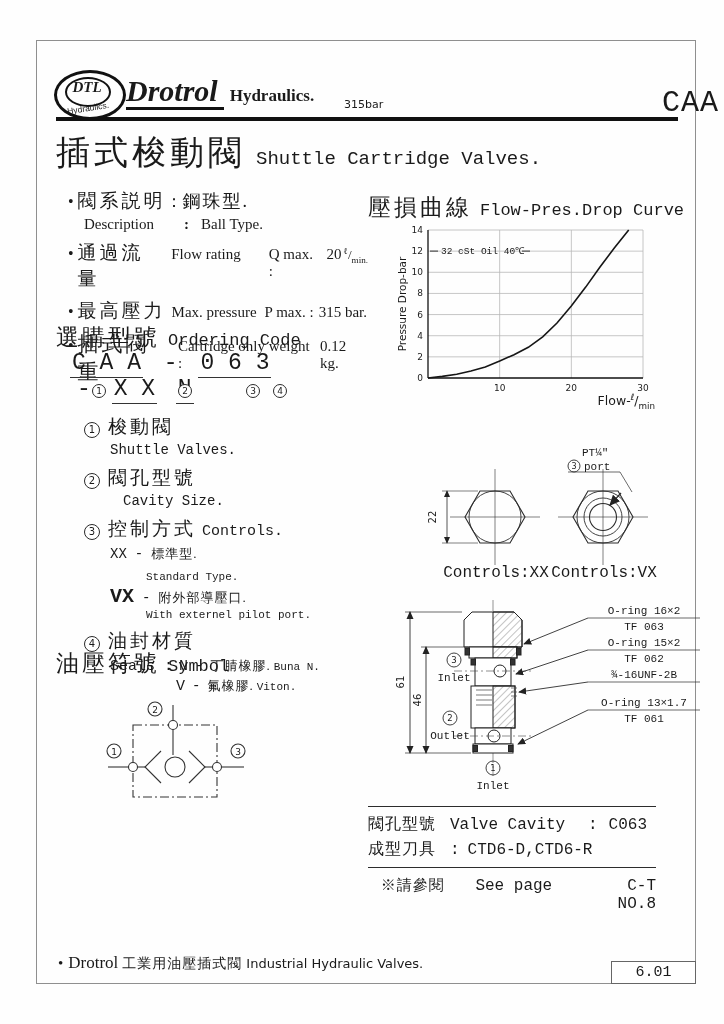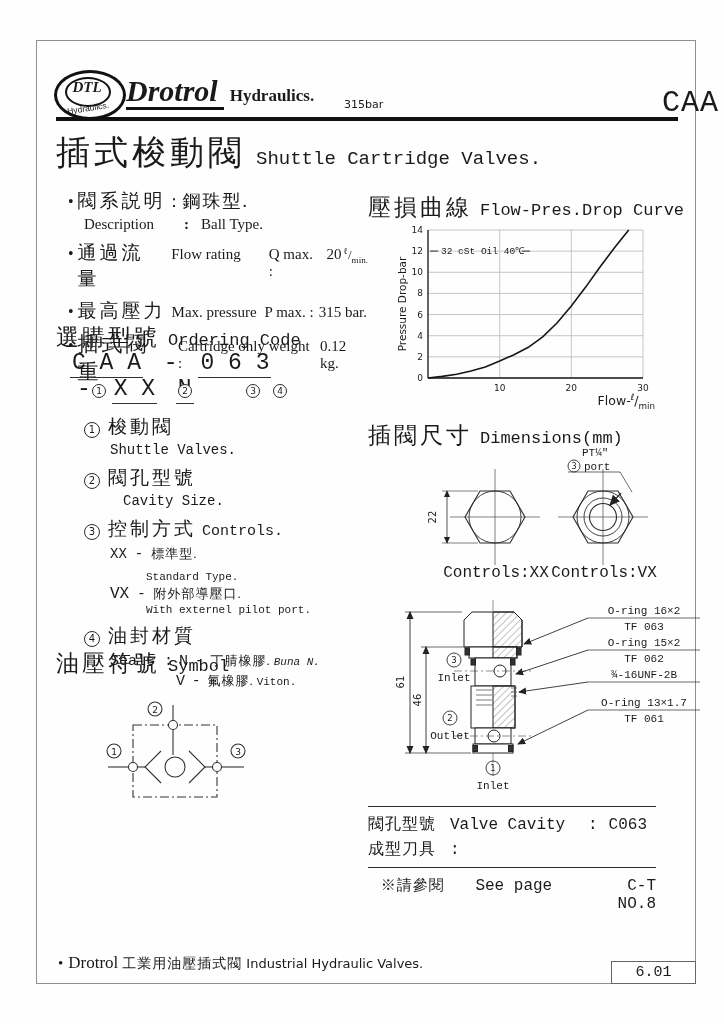--- a/index.html
+++ b/index.html
@@ -145,38 +145,38 @@
       <span class="zh" style="font-size:19px;letter-spacing:3px;margin-left:8px;">控制方式</span>
       <span class="mono" style="font-size:15px;margin-left:6px;">Controls.</span>
     </div>
     <div class="baseline" style="margin:3px 0 8px 26px;">
       <span class="mono" style="font-size:14px;">XX</span>
       <span class="mono" style="font-size:14px;margin:0 8px;">-</span>
       <span class="zh" style="font-size:13px;letter-spacing:1px;">標準型.</span>
     </div>
     <div class="mono" style="font-size:11px;margin:1px 0 0 62px;">Standard Type.</div>
     <div class="baseline" style="margin:2px 0 0 26px;">
-      <span class="mono" style="font-size:16px;">VX</span>
+      <span class="mono" style="font-size:20px;font-weight:bold;">VX</span>
       <span class="mono" style="font-size:14px;margin:0 8px;">-</span>
       <span class="zh" style="font-size:13px;letter-spacing:1px;">附外部導壓口.</span>
     </div>
     <div class="mono" style="font-size:11px;margin:1px 0 0 62px;">With externel pilot port.</div>
 
     <div class="baseline" style="margin-top:7px;">
       <span class="circ">
           <span>4</span>
         </span>
       <span class="zh" style="font-size:19px;letter-spacing:3px;margin-left:8px;">油封材質</span>
     </div>
     <div class="baseline" style="margin:3px 0 0 26px;">
       <span class="mono" style="font-size:15px;">Seals :</span>
       <span class="mono" style="font-size:15px;margin-left:6px;">N</span>
       <span class="mono" style="font-size:14px;margin:0 7px;">-</span>
       <span class="zh" style="font-size:13px;letter-spacing:1px;">丁腈橡膠.</span>
-      <span class="mono" style="font-size:11px;margin-left:3px;font-style:italic;">Buna N.</span>
+      <span class="mono" style="font-size:11px;margin-left:3px;">Buna N.</span>
     </div>
     <div class="baseline" style="margin:2px 0 0 92px;">
       <span class="mono" style="font-size:15px;">V</span>
       <span class="mono" style="font-size:14px;margin:0 7px;">-</span>
       <span class="zh" style="font-size:13px;letter-spacing:1px;">氟橡膠.</span>
       <span class="mono" style="font-size:11px;margin-left:3px;">Viton.</span>
     </div>
   </div>
 
   <div class="abs baseline" style="left:56px;top:648px;">
@@ -246,24 +246,20 @@
     <text transform="rotate(-90 11 82)" x="11" y="82" text-anchor="middle" class="axlabel">Pressure Drop-bar</text>
     <line x1="35" y1="29.1" x2="43" y2="29.1" stroke="#333" stroke-width="1"></line>
     <line x1="127" y1="29.1" x2="135" y2="29.1" stroke="#333" stroke-width="1"></line>
     <text x="46" y="32.3" class="annot">32 cSt Oil 40℃</text>
     <polyline id="chart-curve" fill="none" stroke="#161616" stroke-width="1.6" points="33.0,156.0 47.3,154.4 61.7,152.3 76.0,149.1 90.3,144.9 104.7,139.1 119.0,132.7 133.3,125.3 147.7,114.8 162.0,101.0 176.3,84.1 190.7,65.1 205.0,45.0 219.3,26.0 233.7,8.0"></polyline>
   </svg>
   <div class="abs sans" style="left:545px;top:392px;width:110px;text-align:right;font-size:12.5px;">
     <span>Flow-</span><span class="sup">ℓ</span><span>/</span><span class="sub">min</span>
   </div>
 
-  <div class="abs baseline" style="left:368px;top:420px;">
-    <span class="zh" style="font-size:23px;letter-spacing:3px;">插閥尺寸</span>
-    <span class="mono" style="font-size:17px;margin-left:8px;">Dimensions(mm)</span>
-  </div>
 
   <svg class="abs" style="left:420px;top:445px;" width="256" height="120" viewBox="0 0 256 120">
     <defs>
       <marker id="arr" markerWidth="9" markerHeight="8" refX="8" refY="4" orient="auto-start-reverse">
         <path d="M0,0 L9,4 L0,8 z" fill="#222"></path>
       </marker>
     </defs>
 
     <g stroke="#2c2c2c" stroke-width="1.1" fill="none">
       <polygon points="105,72 90,98 60,98 45,72 60,46 90,46"></polygon>
@@ -383,20 +379,21 @@
     <div class="hrline"></div>
     <div class="baseline" style="margin-top:7px;">
       <span class="zh" style="font-size:16px;width:82px;letter-spacing:1px;">閥孔型號</span>
       <span class="mono" style="font-size:16px;width:138px;">Valve Cavity</span>
       <span class="mono" style="font-size:16px;">:</span>
       <span class="mono" style="font-size:16px;margin-left:11px;">C063</span>
     </div>
     <div class="baseline" style="margin-top:4px;">
       <span class="zh" style="font-size:16px;width:82px;letter-spacing:1px;">成型刀具</span>
       <span class="mono" style="font-size:16px;">:</span>
+      <span class="mono" style="font-size:16px;margin-left:8px;">CTD6-D,CTD6-R</span>
     </div>
     <div class="hrline" style="margin-top:7px;"></div>
     <div class="baseline" style="margin-top:8px;text-align:right;">
       <span class="zh" style="font-size:15px;width:82px;letter-spacing:1px;">※請參閱</span>
       <span class="mono" style="font-size:16px;width:115px;">See page</span>
       <span class="mono" style="font-size:16px;margin-left:32px;">C-T NO.8</span>
     </div>
   </div>
 
   <div class="abs baseline" style="left:58px;top:953px;">

